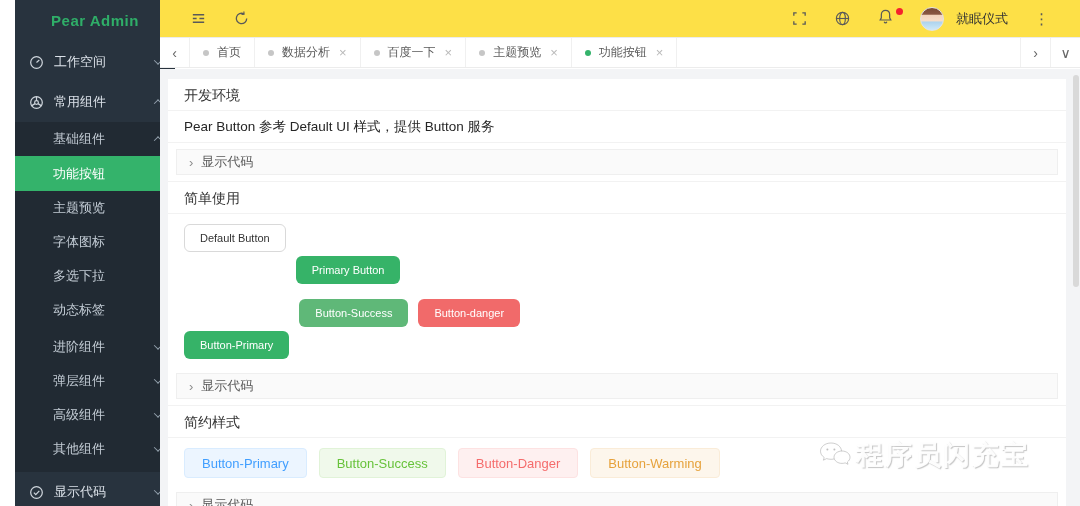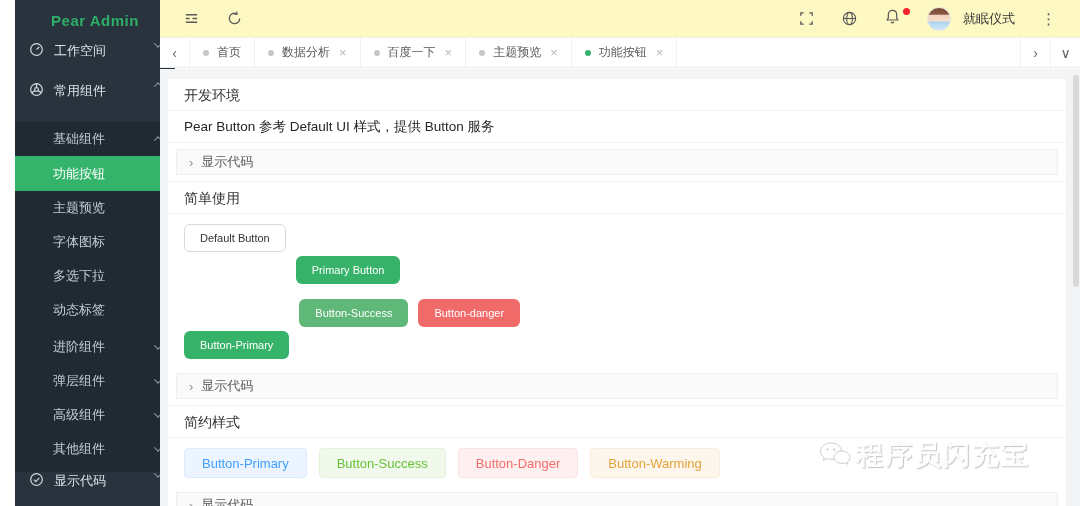--- a/index.html
+++ b/index.html
@@ -5,39 +5,39 @@
   * { margin:0; padding:0; box-sizing:border-box; }
   html,body { width:1080px; height:506px; overflow:hidden; background:#fff;
     font-family:"Liberation Sans", sans-serif; }
   .root { position:relative; width:1080px; height:506px; }
 
   
   .sidebar { position:absolute; left:15px; top:0; width:160px; height:506px;
     background:#28333e; color:#d7dde4; font-size:13px; }
   .logo { height:42px; line-height:42px; text-align:center; font-size:15px;
     font-weight:bold; color:#2fae68; letter-spacing:.5px; }
-  .side-item { height:40px; display:flex; align-items:flex-start; padding:0 14px; cursor:pointer; }
+  .side-item { height:40px; display:flex; align-items:center; padding:0 14px; cursor:pointer; }
   .side-item .lbl { flex:1; margin-left:10px; color:#dbe1e8; }
   .submenu { background:#212a33; padding-bottom:6px; }
   .sub-item { height:34px; display:flex; align-items:center; padding:0 14px 0 38px;
     color:#c3ccd5; cursor:pointer; }
   .sub-item .lbl { flex:1; }
   .sub-item.active { background:#34b36b; color:#fff; height:35px; }
   .sub-item.group { margin-top:3px; }
   .side-icon { width:15px; height:15px; flex:0 0 15px; }
   .chev { display:inline-block; width:6px; height:6px;
     border-right:1.5px solid #93a0ac; border-bottom:1.5px solid #93a0ac; }
   .chev.down { transform:rotate(45deg) translate(-1px,-1px); }
   .chev.up   { transform:rotate(-135deg) translate(-1px,-1px); }
 
   
   .main { position:absolute; left:160px; top:0; width:920px; height:506px; }
 
-  .topbar { height:38px; background:#fef9c3; border-bottom:1px solid #ececec;
-    display:flex; align-items:center; padding:0 23px; }
+  .topbar { height:38px; background:#fde047; border-bottom:1px solid #ececec;
+    display:flex; align-items:center; padding:0 30px; }
   .tb-icon { width:17px; height:17px; color:#595959; margin-right:26px; cursor:pointer; }
   .tb-right { margin-left:auto; display:flex; align-items:center; gap:26px; }
   .tb-right .tb-icon { margin:0; }
   .bell-wrap { position:relative; }
   .badge-dot { position:absolute; right:-9px; top:0; width:7px; height:7px;
     border-radius:50%; background:#f5222d; }
   .avatar { width:24px; height:24px; border-radius:50%;
     background:linear-gradient(180deg,#7a4a35 0%,#8a5742 28%,#f3d4bd 34%,#f7ddc9 58%,#aed4ee 64%,#cfe8f7 100%);
     border:1px solid #e3e3e3; }
   .user-name { font-size:13px; color:#333; margin-left:-14px; cursor:pointer; }

